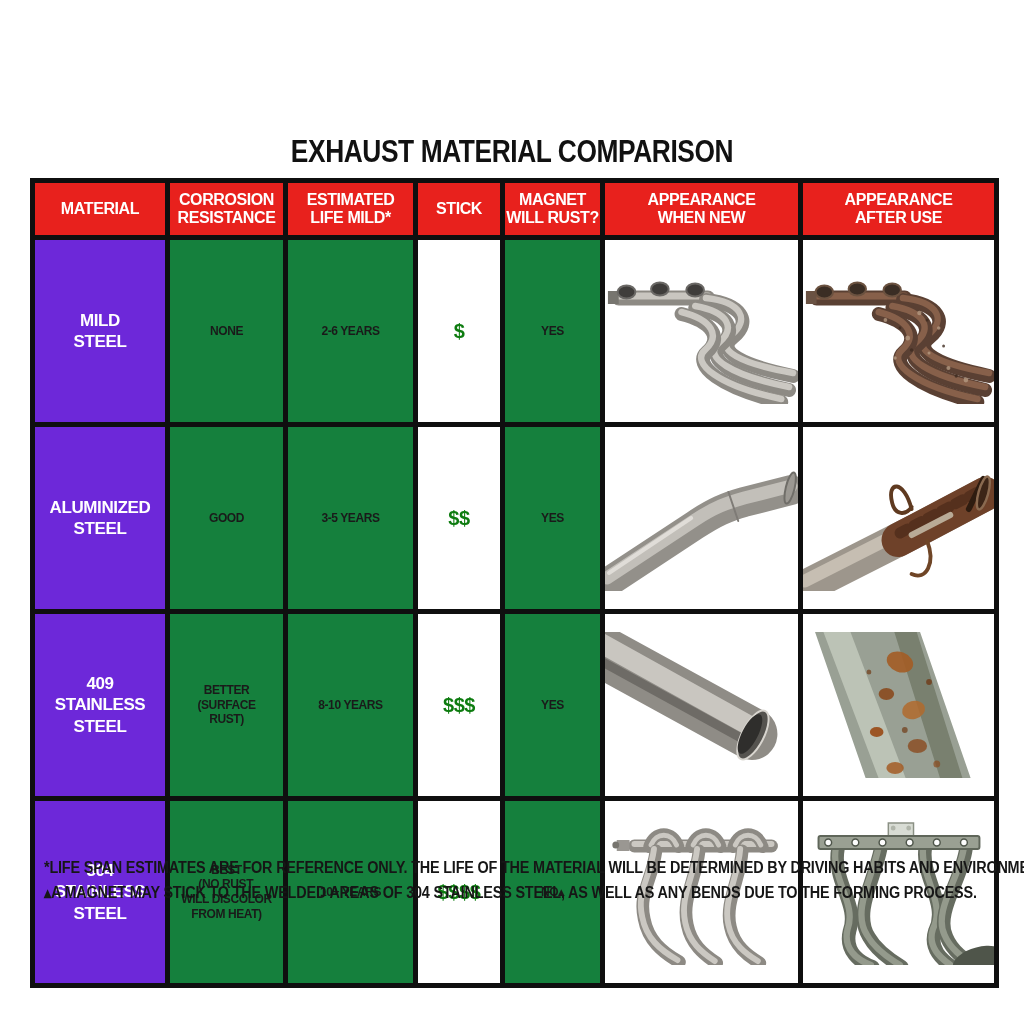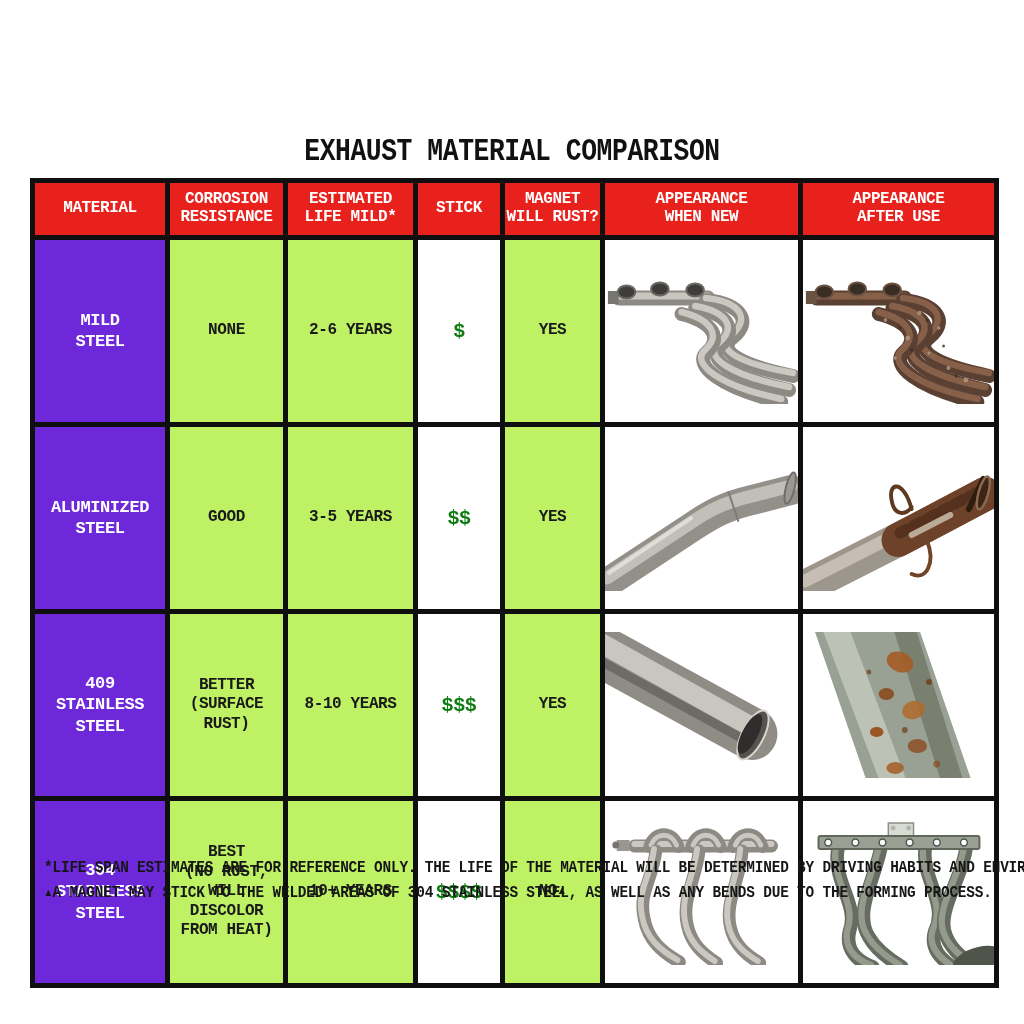--- a/index.html
+++ b/index.html
@@ -1,18 +1,18 @@
 <!DOCTYPE html>
 <html><head>
 <meta charset="utf-8">
 <style>
   html,body{margin:0;padding:0;background:#ffffff;}
   .page{
     position:relative;width:1024px;height:1024px;background:#ffffff;
-    font-family:Liberation Mono, monospace;overflow:hidden;
+    font-family:Liberation Sans, sans-serif;overflow:hidden;
   }
   .title{
     position:absolute;top:134px;left:0;width:1024px;text-align:center;
     font-size:31px;font-weight:bold;color:#111;letter-spacing:-0.5px;
     transform:scaleX(0.85);
   }
   table.comp{
     position:absolute;left:30px;top:178px;width:964px;
     border-collapse:collapse;table-layout:fixed;
   }
@@ -22,21 +22,21 @@
   }
   th.hdr{
     background:#e8211d;color:#ffffff;font-size:16px;font-weight:bold;
     height:52px;line-height:1.12;
   }
   td.mat{
     background:#6d28d9;color:#ffffff;font-size:17px;font-weight:bold;
     height:146px;line-height:1.25;
   }
   td.val{
-    background:#bef264;color:#1a1a1a;font-size:16px;font-weight:bold;line-height:1.22;
+    background:#15803d;color:#1a1a1a;font-size:12px;font-weight:bold;line-height:1.22;
   }
   td.cost{
     background:#ffffff;color:#0e7c10;font-size:20px;font-weight:bold;letter-spacing:0;
   }
   td.photo{background:#ffffff;padding:0;}
   td.photo svg{display:block;width:100%;height:146px;}
   .footnotes{
     position:absolute;left:44px;top:856px;width:1010px;
     transform:scaleX(0.90);transform-origin:left top;
   }

